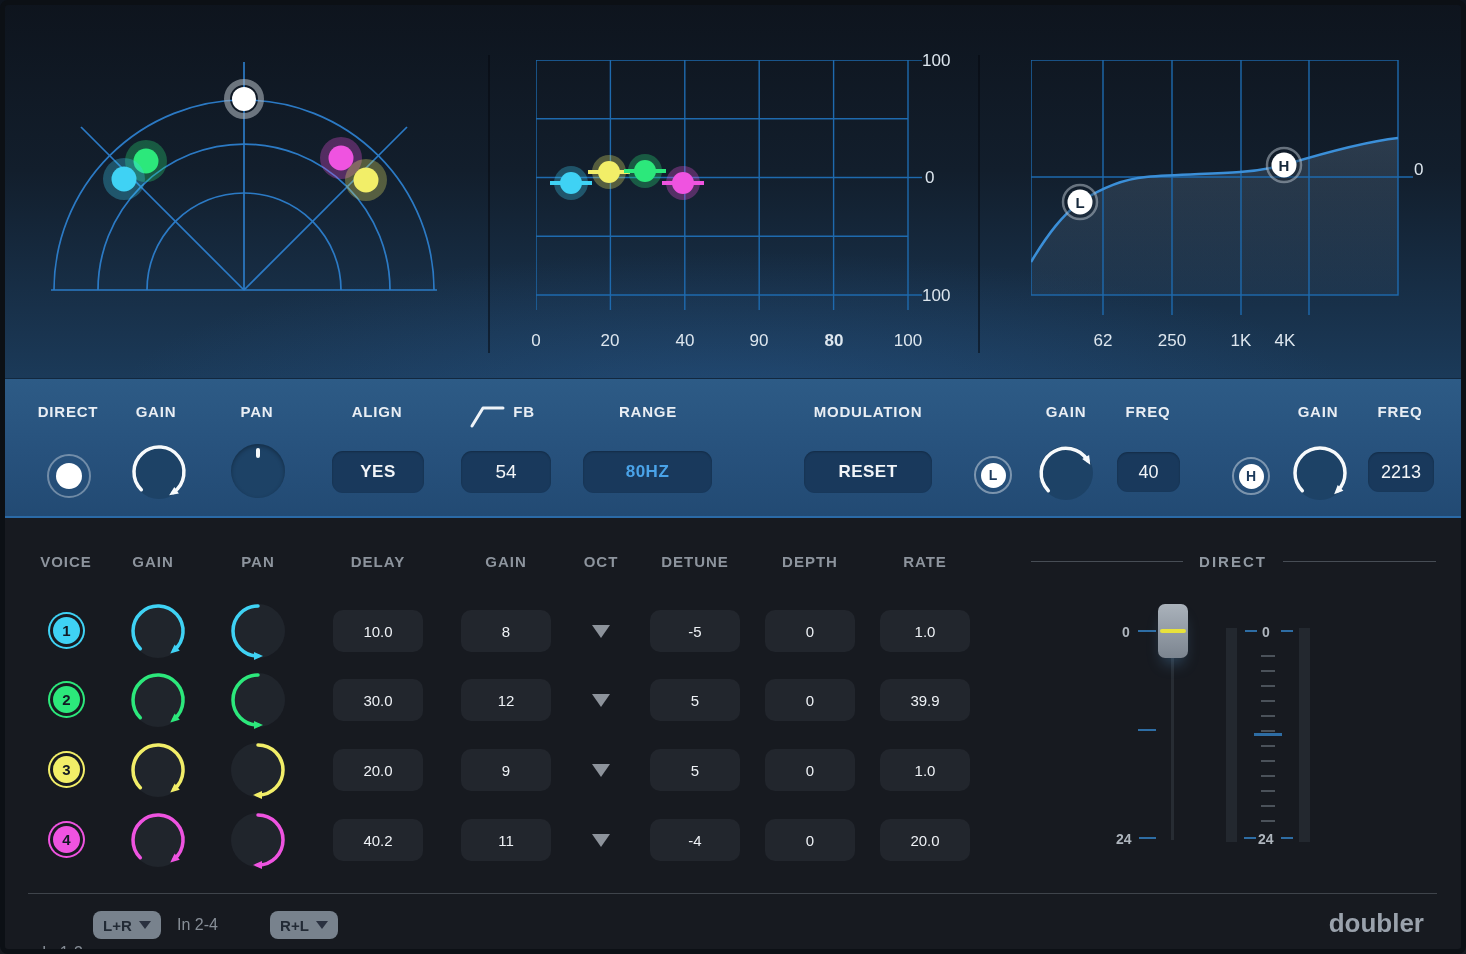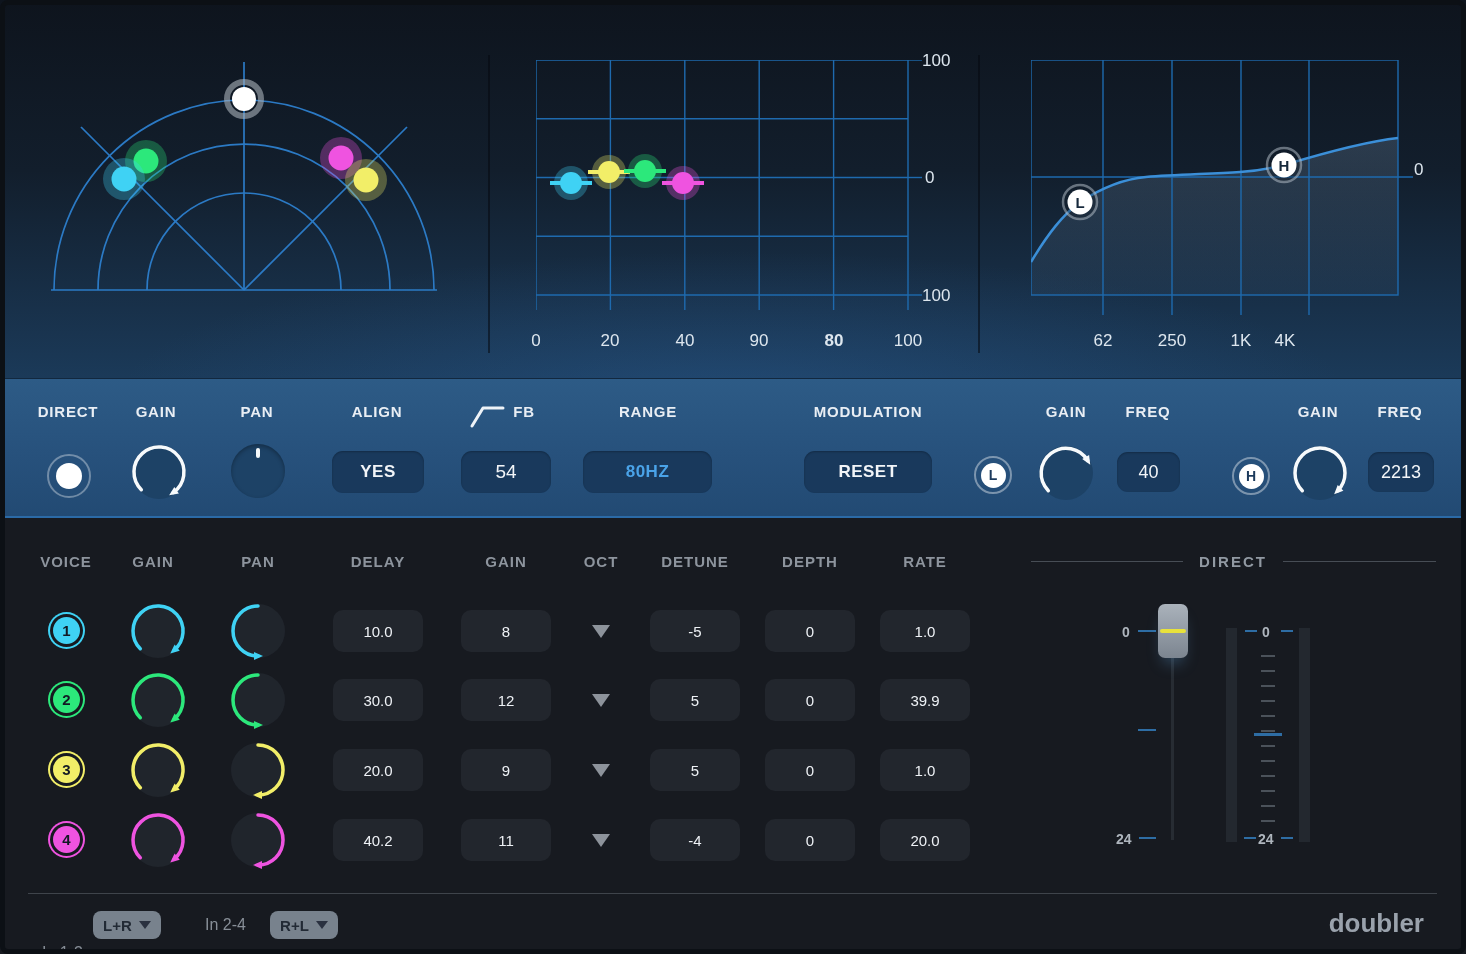--- a/index.html
+++ b/index.html
@@ -393,21 +393,21 @@
   <div class="blue-tick" style="left:1244px;top:837px;width:12px;"></div>
   <span class="scale-lbl" style="left:1258px;top:831px;">24</span>
   <div class="blue-tick" style="left:1281px;top:837px;width:12px;"></div>
 
   <div class="footer-divider"></div>
   <span class="ft-label" style="left:42px;margin-top:28px;">In 1-3</span>
   <div class="ft-pill" style="left:93px;">
     <span>L+R</span>
     <span class="pill-caret"></span>
   </div>
-  <span class="ft-label" style="left:177px;margin-left:28px;">In 2-4</span>
+  <span class="ft-label" style="left:177px;">In 2-4</span>
   <div class="ft-pill" style="left:236px;margin-left:34px;">
     <span>R+L</span>
     <span class="pill-caret"></span>
   </div>
   <span class="logo">doubler</span>
 
   <div class="frame"></div>
 </div>
 
 </body></html>

